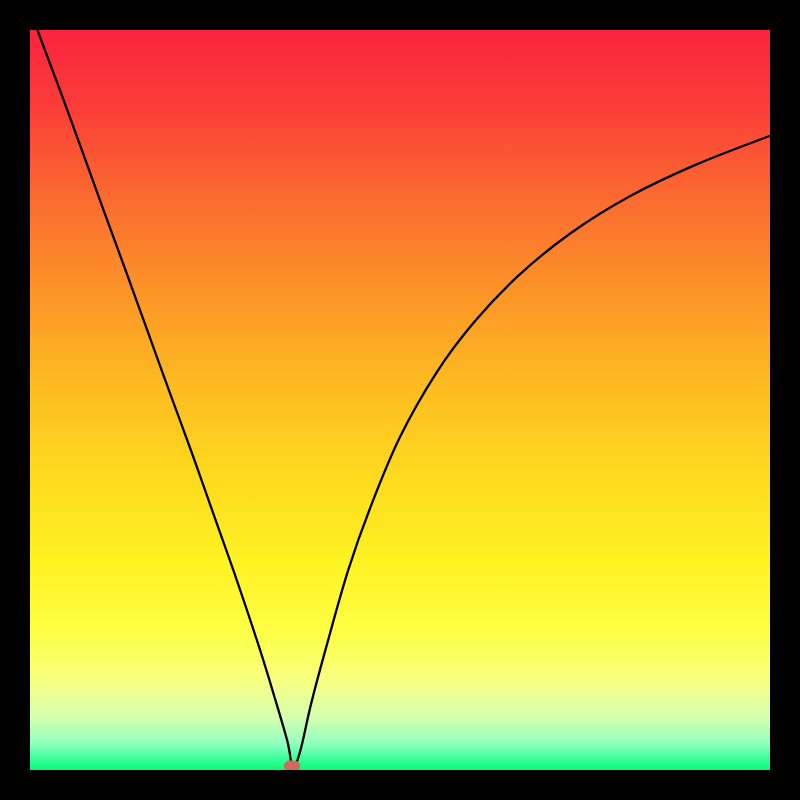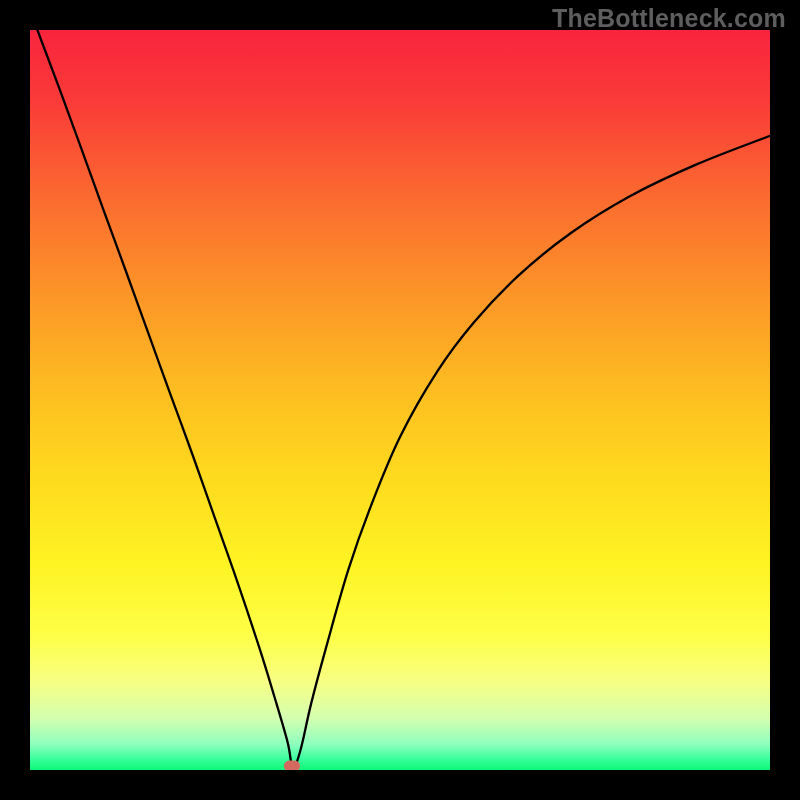--- a/index.html
+++ b/index.html
@@ -43,21 +43,20 @@
     border-radius: 6px / 5px;
     background: #d46a5f;
     transform: translate(-50%, -50%);
   }
 </style>
 </head>
 <body>
 
 <div class="frame">
 
-  <div class="watermark">TheBottleneck.com</div>
 
   <div class="plot-area">
     <svg class="gradient-bg" viewBox="0 0 740 740" width="740" height="740" preserveAspectRatio="none">
       <defs>
         <linearGradient id="bg-grad" x1="0" y1="0" x2="0" y2="1">
             <stop offset="0%" stop-color="#f9243d"></stop>
             <stop offset="10%" stop-color="#fa3c38"></stop>
             <stop offset="22%" stop-color="#fb6830"></stop>
             <stop offset="35%" stop-color="#fc9328"></stop>
             <stop offset="48%" stop-color="#fdbb21"></stop>

